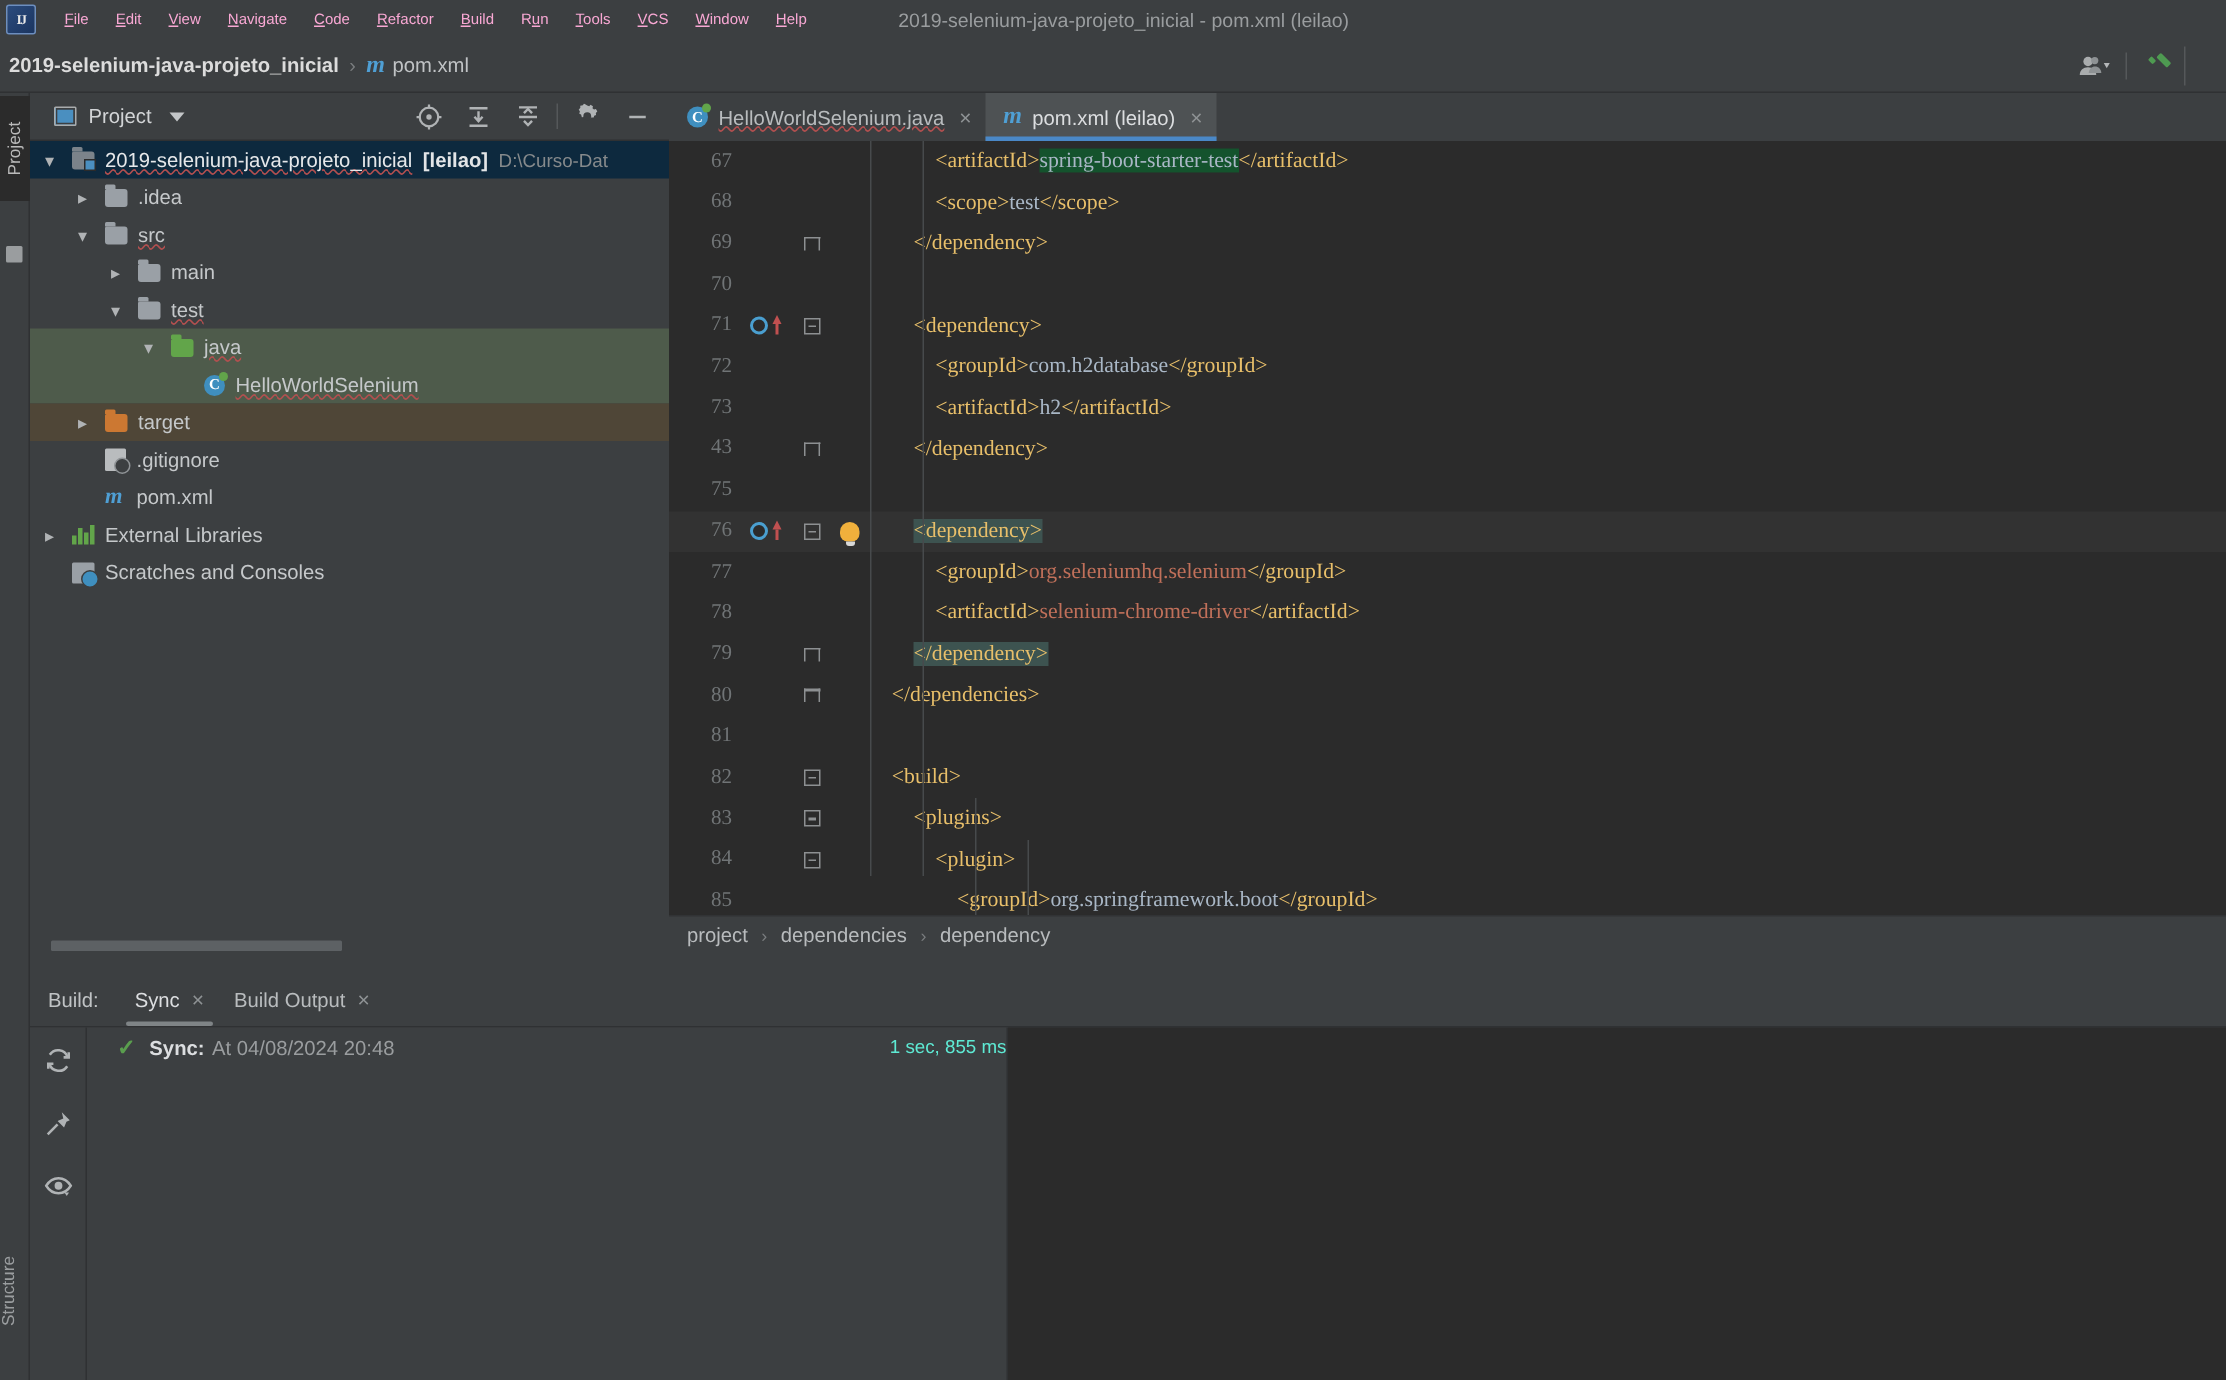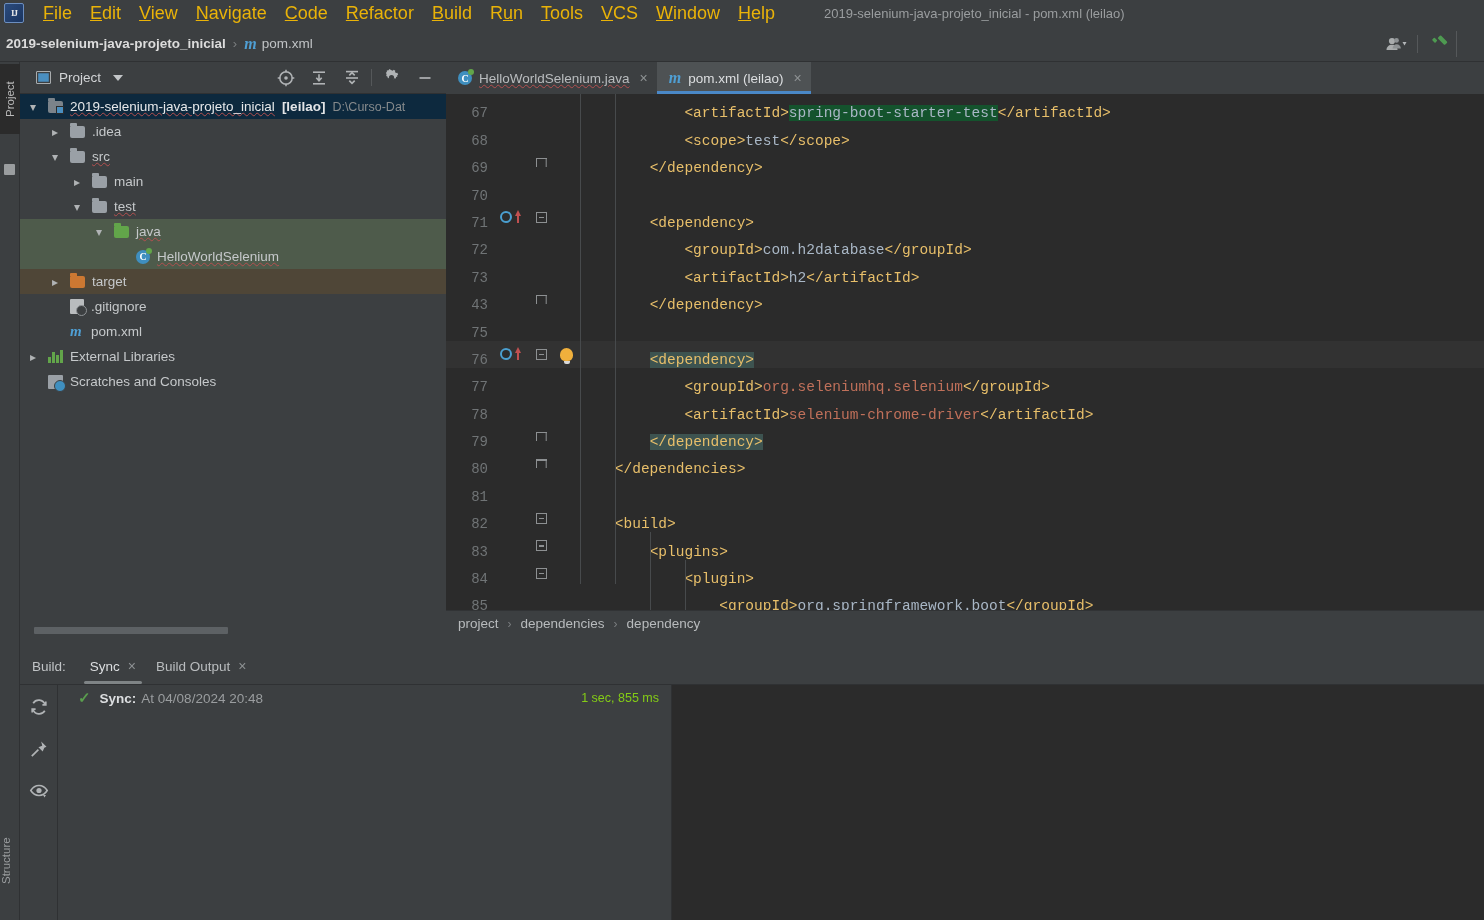--- a/index.html
+++ b/index.html
@@ -19,26 +19,26 @@
   }
   .ij-logo {
     width:20px; height:20px; margin-left:4px; margin-right:10px;
     background: linear-gradient(135deg,#2b4b7d 0%,#1b3560 100%);
     border:1px solid #6c8ebf; border-radius:2px;
     display:flex; align-items:center; justify-content:center;
     font-size:9px; color:#e8e8e8; font-weight:bold; letter-spacing:-1px;
     font-family:"Liberation Serif", serif;
   }
   .menu-item {
-    font-size:18px; color:#eab308; padding:3px 9px; cursor:default;
+    font-size:10px; color:#f9a8d4; padding:3px 9px; cursor:default;
     white-space:nowrap;
   }
   .menu-item u { text-decoration: underline; }
   .win-title {
-    font-size:13px; color:#9a9d9f; margin-left:40px; white-space:nowrap;
+    font-size:13px; color:#9a9d9f; margin-left:52px; white-space:nowrap;
   }
 
   
   .navbar {
     position:absolute; left:0; top:26px; width:1484px; height:36px;
     background:#3c3f41; border-bottom:1px solid #2f3133;
     display:flex; align-items:center;
   }
   .nav-crumb { display:flex; align-items:center; font-size:13.5px; }
   .nav-proj { color:#dcdcdc; font-weight:bold; padding-left:6px; }
@@ -191,22 +191,22 @@
     display:flex; align-items:center; padding:0 9px 0 12px;
     font-size:13.5px; color:#b9bcbe; position:relative; gap:7px;
   }
   .tab.active { background:#4e5254; color:#dcdee0; }
   .tab.active::after{
     content:""; position:absolute; left:0; right:0; bottom:0; height:3px; background:#4a88c7;
   }
   .tab-x { color:#8e9294; font-size:14px; margin-left:3px; }
   .code-area { position:relative; height:516px; background:#2b2b2b; overflow:hidden; }
   .line {
-    position:relative; height:27.4px; display:flex; align-items:flex-end;
-    font-family:Liberation Mono, monospace; font-size:14.5px; white-space:pre;
+    position:relative; height:27.4px; display:flex; align-items:center;
+    font-family:Liberation Serif, serif; font-size:14.5px; white-space:pre;
   }
   .line.hl { background:#323232; }
   .lnum {
     width:46px; text-align:right; color:#707476; font-size:14px;
     flex:0 0 46px; padding-right:4px;
   }
   .gutter-icons { width:88px; flex:0 0 88px; display:flex; align-items:center; position:relative; height:100%; }
   .mvn-gut {
     position:absolute; left:8px; width:12px;height:12px;border-radius:50%;
     border:2.5px solid #4a9fd0; background:#2b2b2b;
@@ -275,21 +275,21 @@
   .build-tree {
     width:614px; background:#3c3f41; border-right:1px solid #2f3133;
   }
   .build-row {
     height:26px; display:flex; align-items:center; font-size:13.5px;
     padding-left:20px; color:#b6b9bb;
   }
   .check { color:#5a9e4e; font-size:15px; margin-right:9px; font-weight:bold; }
   .b-label { color:#dcdee0; font-weight:bold; margin-right:5px; }
   .b-time { color:#9a9d9f; }
-  .b-dur { margin-left:auto; color:#84cc16; font-size:12.5px; padding-right:12px; }
+  .b-dur { margin-left:auto; color:#5eead4; font-size:12.5px; }
   .build-right { flex:1; background:#2b2b2b; }
 </style>
 </head>
 <body>
 
 <div class="app">
 
   <div class="menubar">
     <div class="ij-logo">IJ</div>
     <div id="menu-items" style="display:flex;align-items:center;">

